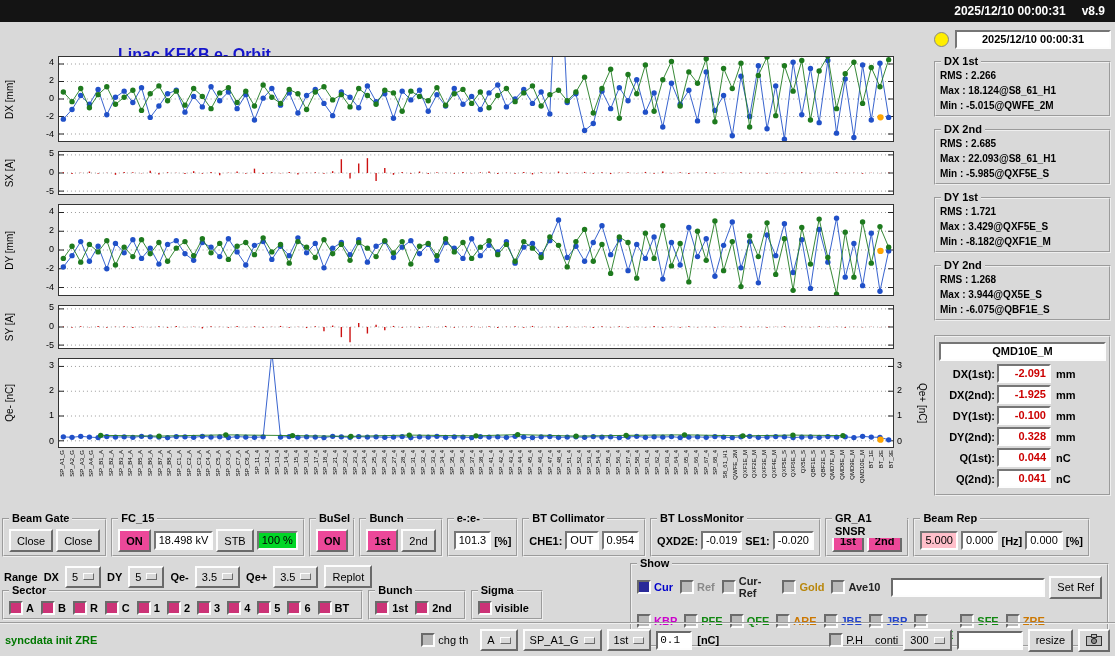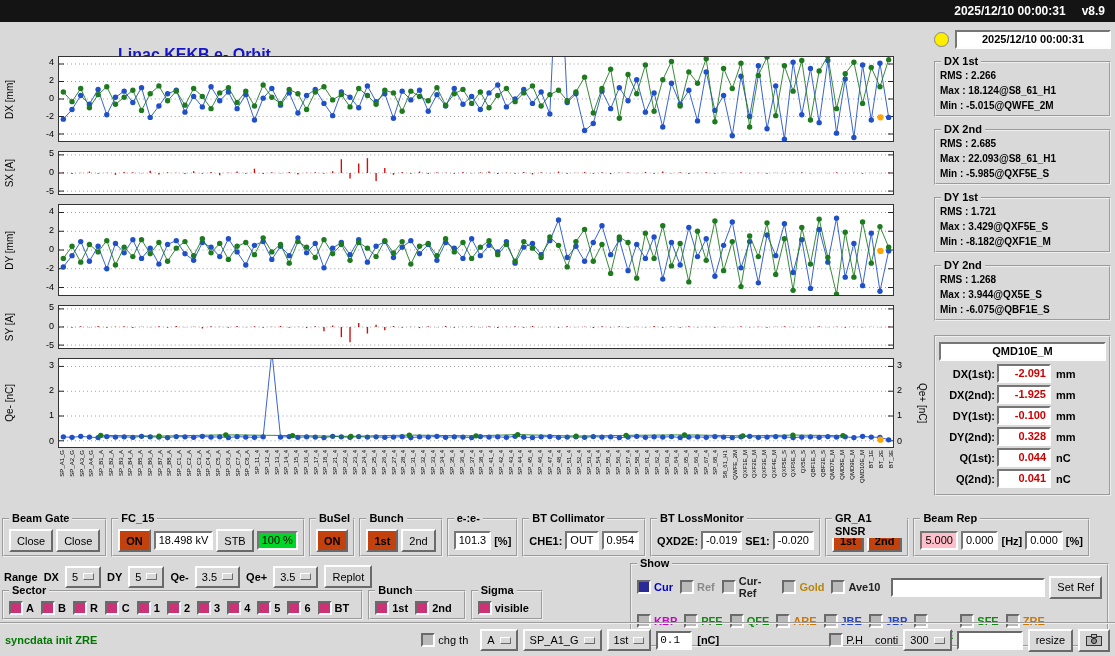--- a/index.html
+++ b/index.html
@@ -33,21 +33,21 @@
        white-space:nowrap;color:#000;}
 
   
   .disp{background:#fff;border:2px solid;border-color:#767676 #fdfdfd #fdfdfd #767676;
         padding:0 3px;font-size:11px;line-height:15px;height:15px;white-space:nowrap;display:inline-block;box-sizing:content-box;}
   .disp.green{background:#00d626;}
   .disp.pink{background:#ffbfca;}
   .btn{display:inline-flex;align-items:center;justify-content:center;height:19px;padding:0 6px;
        background:#d9d9d9;border:2px solid;border-color:#fdfdfd #6a6a6a #6a6a6a #fdfdfd;
        font-size:11px;white-space:nowrap;cursor:default;}
-  .btn.on{background:#c2410c;font-weight:bold;}
+  .btn.on{background:#ec4899;font-weight:bold;}
   .dd{display:inline-flex;align-items:center;gap:5px;height:18px;padding:0 5px;background:#d9d9d9;
       border:2px solid;border-color:#fdfdfd #6a6a6a #6a6a6a #fdfdfd;font-size:11px;white-space:nowrap;}
   .ddind{width:9px;height:5px;background:#d9d9d9;border:1px solid;border-color:#fdfdfd #6a6a6a #6a6a6a #fdfdfd;}
   .entry{border:2px solid;border-color:#6a6a6a #fdfdfd #fdfdfd #6a6a6a;background:#fff;
          font-size:11px;height:15px;padding:0 2px;font-family:inherit;}
   .lbl{font-weight:bold;font-size:11px;white-space:nowrap;}
   .flabel{position:absolute;top:-8px;left:5px;background:#d9d9d9;padding:0 3px;font-size:11px;font-weight:bold;line-height:13px;}
   .cbitem{display:inline-flex;align-items:center;gap:3px;margin-right:7px;}
   .cb{width:10px;height:10px;border:2px solid;border-color:#6a6a6a #fdfdfd #fdfdfd #6a6a6a;flex:none;}
   .cbl{font-size:11px;font-weight:bold;}

